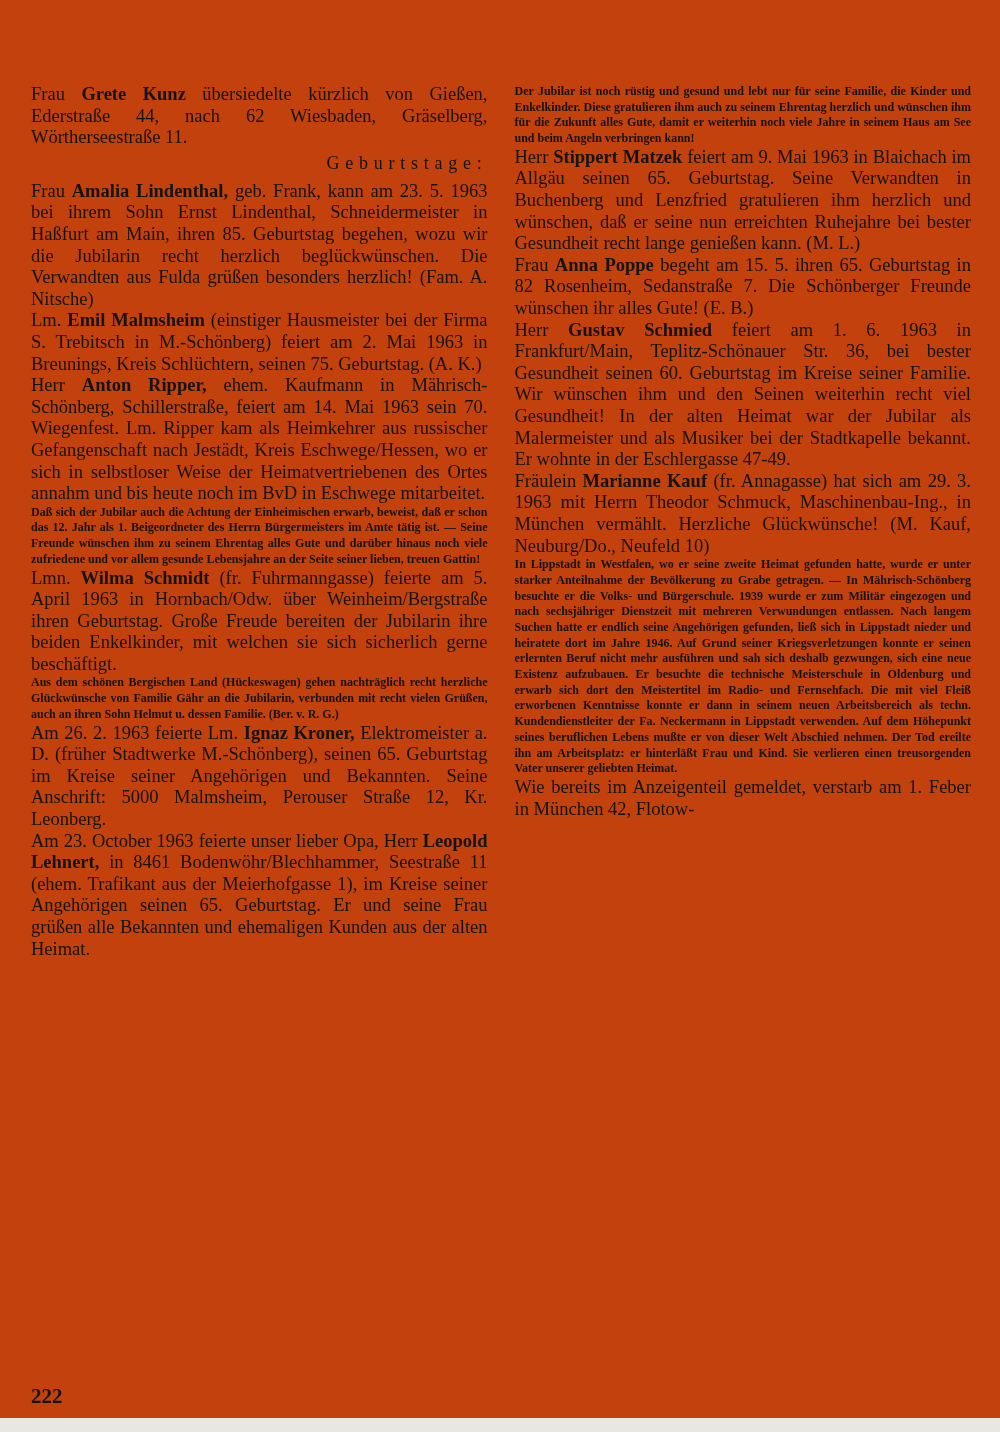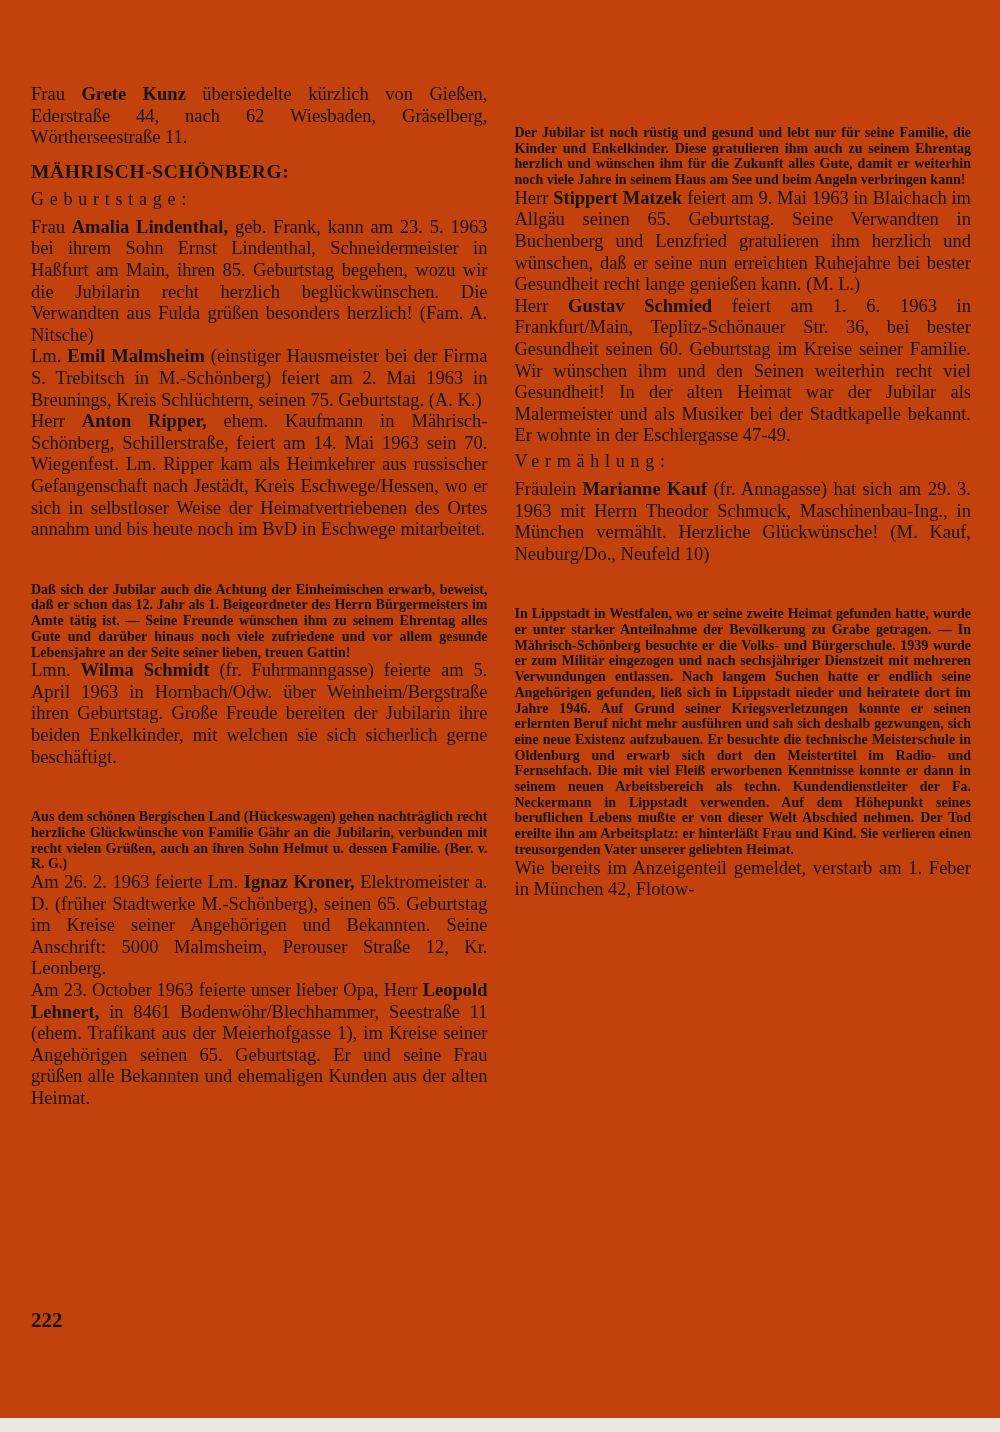--- a/index.html
+++ b/index.html
@@ -23,67 +23,67 @@
   }
   .col { width: 457px; }
   p { margin: 0; }
   p.normal {
     font-size: 18.5px;
     line-height: 21.6px;
     text-align: justify;
     hyphens: auto; -webkit-hyphens: auto;
   }
   p.small {
-    font-size: 14px;
+    font-size: 12px;
     line-height: 15.7px;
     font-weight: bold;
     text-align: justify;
-    hyphens: auto; margin-top: 41px; -webkit-hyphens: auto;
+    hyphens: auto; -webkit-hyphens: auto;
   }
   p.heading {
     font-size: 19.5px;
     font-weight: bold;
     letter-spacing: 0.6px;
     margin: 12px 0 6px 0;
   }
   p.spaced {
     font-size: 18px;
     letter-spacing: 0.32em;
     margin: 4px 0 7px 0;
+    text-align: right;
   }
   .b { font-weight: bold; }
   .pagenum {
     position: absolute;
-    left: 31px; top: 1308px;
+    left: 31px; top: 1384px;
     font-size: 21px;
     font-weight: bold;
   }
 </style>
 </head>
 <body>
 
 <div class="page">
   <div class="columns">
     <div class="col">
         <p class="normal"><span>Frau </span><span class="b">Grete Kunz</span><span> übersiedelte kürzlich von Gießen, Ederstraße 44, nach 62 Wiesbaden, Gräselberg, Wörtherseestraße 11.</span></p>
-        <p class="heading"><span class="b">MÄHRISCH-SCHÖNBERG:</span></p>
         <p class="spaced"><span>Geburtstage:</span></p>
         <p class="normal"><span>Frau </span><span class="b">Amalia Lindenthal,</span><span> geb. Frank, kann am 23. 5. 1963 bei ihrem Sohn Ernst Lindenthal, Schneidermeister in Haßfurt am Main, ihren 85. Geburtstag begehen, wozu wir die Jubilarin recht herzlich beglückwünschen. Die Verwandten aus Fulda grüßen besonders herzlich! (Fam. A. Nitsche)</span></p>
         <p class="normal"><span>Lm. </span><span class="b">Emil Malmsheim</span><span> (einstiger Hausmeister bei der Firma S. Trebitsch in M.-Schönberg) feiert am 2. Mai 1963 in Breunings, Kreis Schlüchtern, seinen 75. Geburtstag. (A. K.)</span></p>
         <p class="normal"><span>Herr </span><span class="b">Anton Ripper,</span><span> ehem. Kaufmann in Mährisch-Schönberg, Schillerstraße, feiert am 14. Mai 1963 sein 70. Wiegenfest. Lm. Ripper kam als Heimkehrer aus russischer Gefangenschaft nach Jestädt, Kreis Eschwege/Hessen, wo er sich in selbstloser Weise der Heimatvertriebenen des Ortes annahm und bis heute noch im BvD in Eschwege mitarbeitet.</span></p>
         <p class="small"><span>Daß sich der Jubilar auch die Achtung der Einheimischen erwarb, beweist, daß er schon das 12. Jahr als 1. Beigeordneter des Herrn Bürgermeisters im Amte tätig ist. — Seine Freunde wünschen ihm zu seinem Ehrentag alles Gute und darüber hinaus noch viele zufriedene und vor allem gesunde Lebensjahre an der Seite seiner lieben, treuen Gattin!</span></p>
         <p class="normal"><span>Lmn. </span><span class="b">Wilma Schmidt</span><span> (fr. Fuhrmanngasse) feierte am 5. April 1963 in Hornbach/Odw. über Weinheim/Bergstraße ihren Geburtstag. Große Freude bereiten der Jubilarin ihre beiden Enkelkinder, mit welchen sie sich sicherlich gerne beschäftigt.</span></p>
         <p class="small"><span>Aus dem schönen Bergischen Land (Hückeswagen) gehen nachträglich recht herzliche Glückwünsche von Familie Gähr an die Jubilarin, verbunden mit recht vielen Grüßen, auch an ihren Sohn Helmut u. dessen Familie. (Ber. v. R. G.)</span></p>
         <p class="normal"><span>Am 26. 2. 1963 feierte Lm. </span><span class="b">Ignaz Kroner,</span><span> Elektromeister a. D. (früher Stadtwerke M.-Schönberg), seinen 65. Geburtstag im Kreise seiner Angehörigen und Bekannten. Seine Anschrift: 5000 Malmsheim, Perouser Straße 12, Kr. Leonberg.</span></p>
         <p class="normal"><span>Am 23. October 1963 feierte unser lieber Opa, Herr </span><span class="b">Leopold Lehnert,</span><span> in 8461 Bodenwöhr/Blechhammer, Seestraße 11 (ehem. Trafikant aus der Meierhofgasse 1), im Kreise seiner Angehörigen seinen 65. Geburtstag. Er und seine Frau grüßen alle Bekannten und ehemaligen Kunden aus der alten Heimat.</span></p>
       </div>
     <div class="col">
         <p class="small"><span>Der Jubilar ist noch rüstig und gesund und lebt nur für seine Familie, die Kinder und Enkelkinder. Diese gratulieren ihm auch zu seinem Ehrentag herzlich und wünschen ihm für die Zukunft alles Gute, damit er weiterhin noch viele Jahre in seinem Haus am See und beim Angeln verbringen kann!</span></p>
         <p class="normal"><span>Herr </span><span class="b">Stippert Matzek</span><span> feiert am 9. Mai 1963 in Blaichach im Allgäu seinen 65. Geburtstag. Seine Verwandten in Buchenberg und Lenzfried gratulieren ihm herzlich und wünschen, daß er seine nun erreichten Ruhejahre bei bester Gesundheit recht lange genießen kann. (M. L.)</span></p>
+        <p class="normal"><span>Frau </span><span class="b">Anna Poppe</span><span> begeht am 15. 5. ihren 65. Geburtstag in 82 Rosenheim, Sedanstraße 7. Die Schönberger Freunde wünschen ihr alles Gute! (E. B.)</span></p>
         <p class="normal"><span>Herr </span><span class="b">Gustav Schmied</span><span> feiert am 1. 6. 1963 in Frankfurt/Main, Teplitz-Schönauer Str. 36, bei bester Gesundheit seinen 60. Geburtstag im Kreise seiner Familie. Wir wünschen ihm und den Seinen weiterhin recht viel Gesundheit! In der alten Heimat war der Jubilar als Malermeister und als Musiker bei der Stadtkapelle bekannt. Er wohnte in der Eschlergasse 47-49.</span></p>
-        <p class="spaced"><span>Vermählung:</span></p>
         <p class="normal"><span>Fräulein </span><span class="b">Marianne Kauf</span><span> (fr. Annagasse) hat sich am 29. 3. 1963 mit Herrn Theodor Schmuck, Maschinenbau-Ing., in München vermählt. Herzliche Glückwünsche! (M. Kauf, Neuburg/Do., Neufeld 10)</span></p>
         <p class="small"><span>In Lippstadt in Westfalen, wo er seine zweite Heimat gefunden hatte, wurde er unter starker Anteilnahme der Bevölkerung zu Grabe getragen. — In Mährisch-Schönberg besuchte er die Volks- und Bürgerschule. 1939 wurde er zum Militär eingezogen und nach sechsjähriger Dienstzeit mit mehreren Verwundungen entlassen. Nach langem Suchen hatte er endlich seine Angehörigen gefunden, ließ sich in Lippstadt nieder und heiratete dort im Jahre 1946. Auf Grund seiner Kriegsverletzungen konnte er seinen erlernten Beruf nicht mehr ausführen und sah sich deshalb gezwungen, sich eine neue Existenz aufzubauen. Er besuchte die technische Meisterschule in Oldenburg und erwarb sich dort den Meistertitel im Radio- und Fernsehfach. Die mit viel Fleiß erworbenen Kenntnisse konnte er dann in seinem neuen Arbeitsbereich als techn. Kundendienstleiter der Fa. Neckermann in Lippstadt verwenden. Auf dem Höhepunkt seines beruflichen Lebens mußte er von dieser Welt Abschied nehmen. Der Tod ereilte ihn am Arbeitsplatz: er hinterläßt Frau und Kind. Sie verlieren einen treusorgenden Vater unserer geliebten Heimat.</span></p>
         <p class="normal"><span>Wie bereits im Anzeigenteil gemeldet, verstarb am 1. Feber in München 42, Flotow-</span></p>
       </div>
   </div>
   <div class="pagenum">222</div>
 </div>
 
 </body></html>

